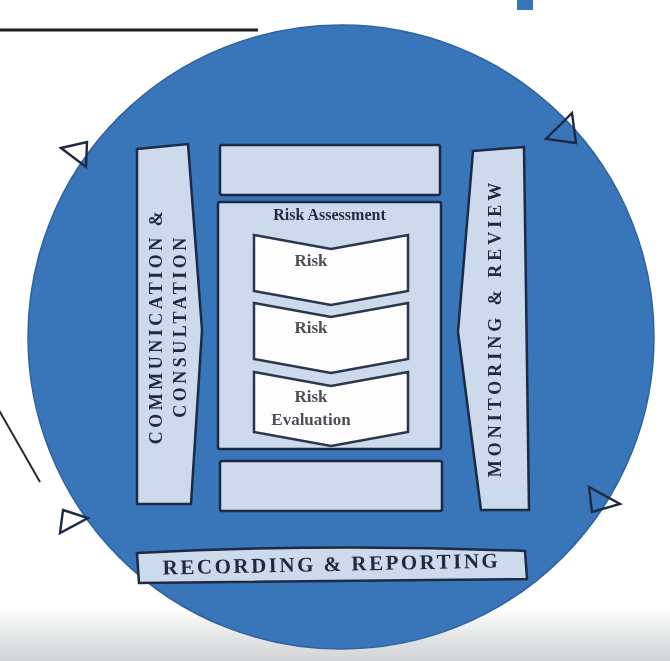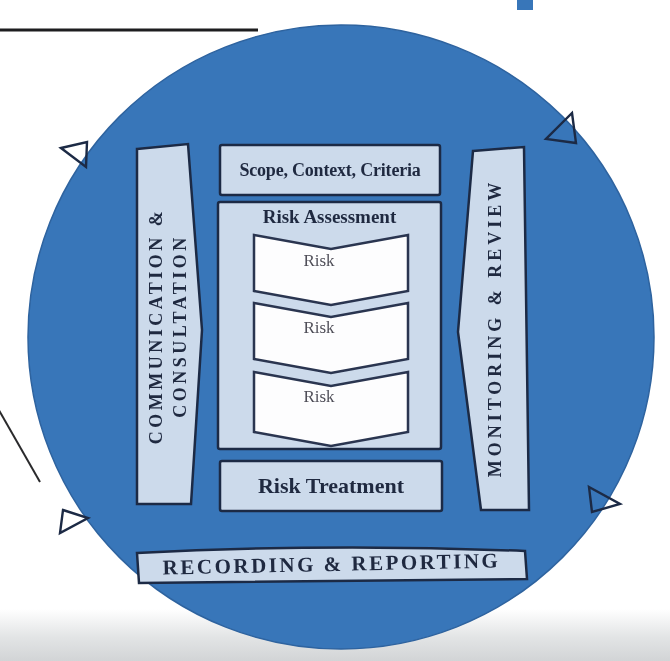--- a/index.html
+++ b/index.html
@@ -18,24 +18,24 @@
   .lbl{
     position:absolute;
     color:#1f2940;
     font-weight:bold;
     text-align:center;
     white-space:nowrap;
     line-height:1.15;
   }
   .flexc{display:flex;align-items:center;justify-content:center;}
   .scope-lbl{left:220px;top:145px;width:220px;height:50px;font-size:18px;letter-spacing:-0.2px;}
-  .assess-title{left:218px;top:206px;width:223px;height:26px;font-size:19px;}
+  .assess-title{left:218px;top:206px;width:223px;height:26px;font-size:16px;}
   .step-lbl{
-    position:absolute;width:134px;height:50px;left:252px;
-    color:#4f4e58;font-weight:normal;font-size:17px;line-height:23px;
+    position:absolute;width:134px;height:50px;left:244px;
+    color:#4f4e58;font-weight:bold;font-size:17px;line-height:23px;
     text-align:center;
   }
   .step-lbl span{display:block;}
   .step-1{top:249px;}
   .step-2{top:316px;}
   .step-3{top:385px;}
   .treat-lbl{left:220px;top:461px;width:222px;height:50px;font-size:22px;}
   .record-lbl{
     left:137px;top:548px;width:389px;height:32px;
     font-size:21px;letter-spacing:2.5px;
@@ -91,33 +91,32 @@
     <polygon points="589,487 620,504 592,512" fill="none" stroke="#1c2a45" stroke-width="2.4"></polygon>
   </svg>
 
   <div class="lbl leftbar-lbl">
     <span>COMMUNICATION &amp;</span>
     <span>CONSULTATION</span>
   </div>
 
   <div class="lbl rightbar-lbl">MONITORING &amp; REVIEW</div>
 
-  <div class="lbl scope-lbl flexc">Scope, Context, Criteria</div>
 
   <div class="lbl assess-title">Risk Assessment</div>
 
   <div class="step-lbl step-1">
     <span>Risk</span>
   </div>
 
   <div class="step-lbl step-2">
     <span>Risk</span>
   </div>
 
   <div class="step-lbl step-3">
     <span>Risk</span>
+    <span>Evaluation</span>
   </div>
 
-  <div class="lbl treat-lbl flexc">Risk Treatment</div>
 
   <div class="lbl record-lbl flexc">RECORDING &amp; REPORTING</div>
 
 </div>
 
 </body></html>

